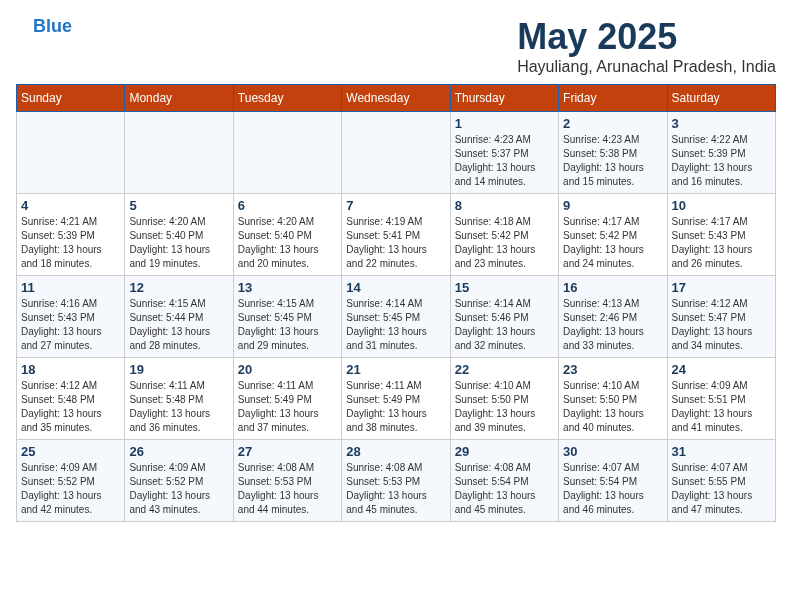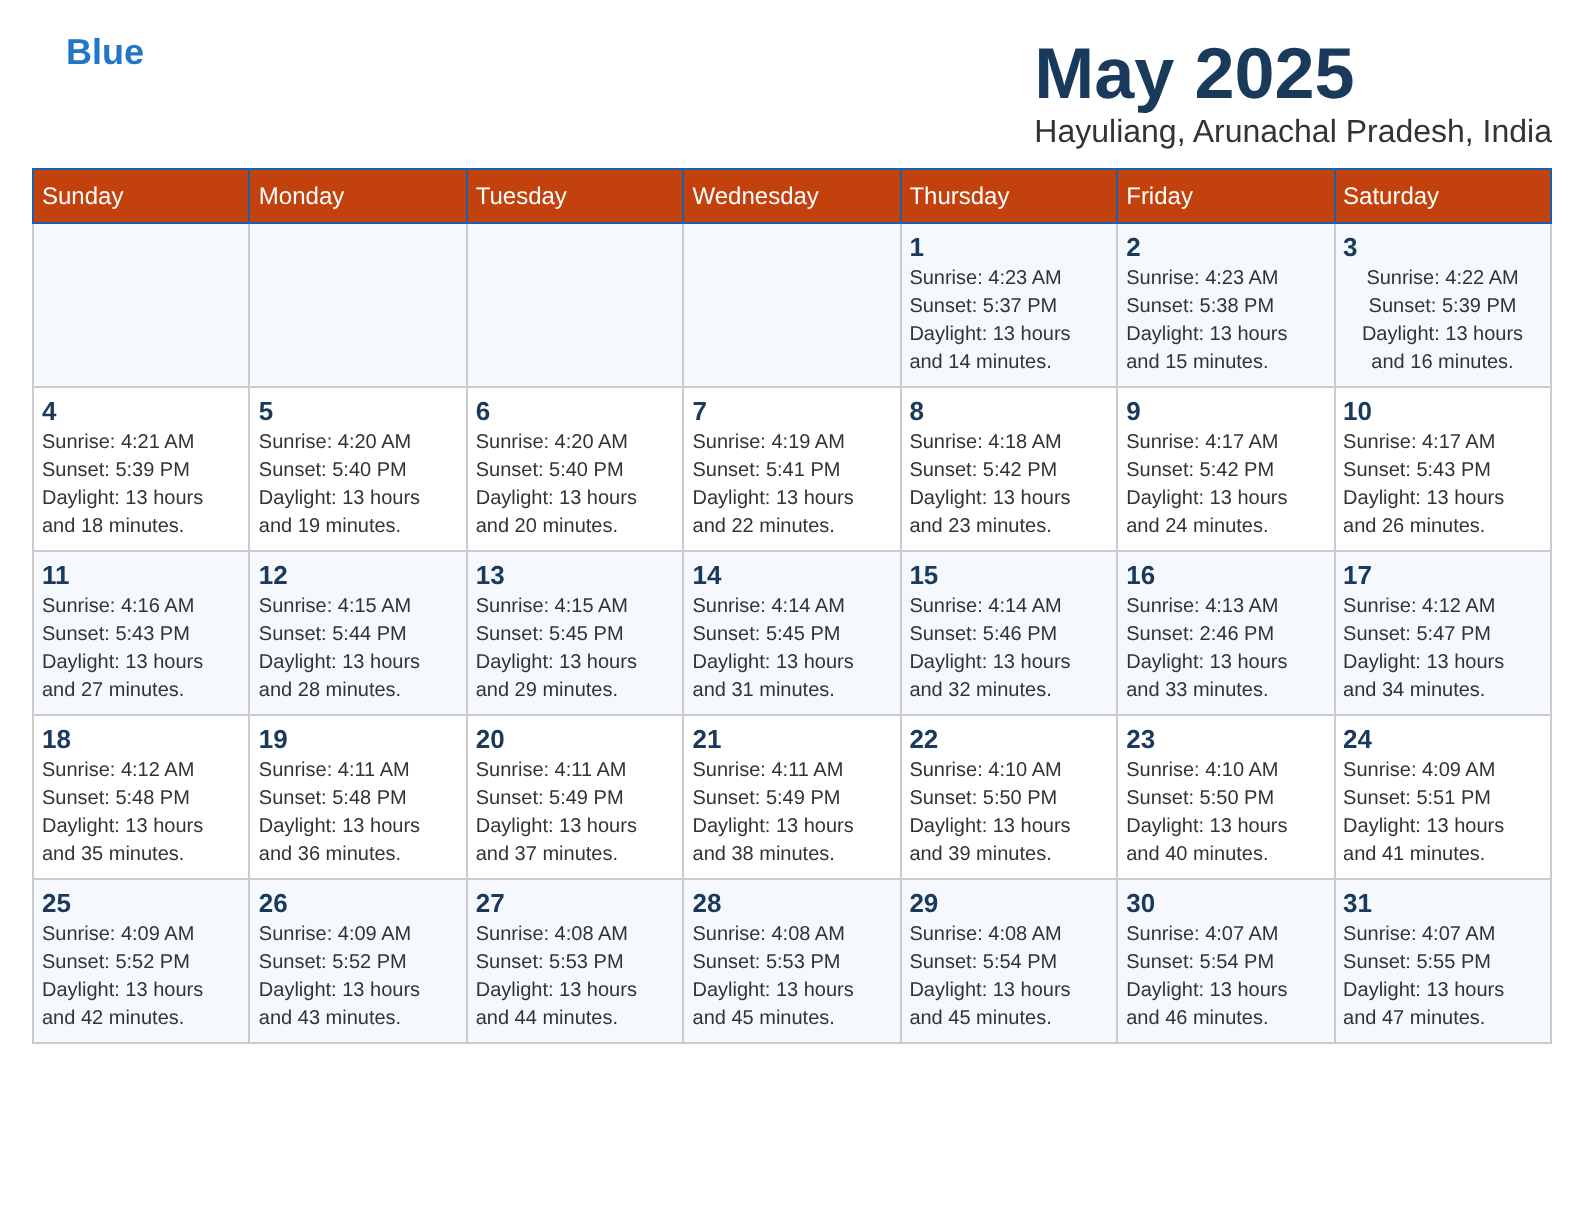--- a/index.html
+++ b/index.html
@@ -117,21 +117,21 @@
         </td>
         <td>
           <div class="day-number">2</div>
           <div class="day-detail" style="white-space: pre-line;">Sunrise: 4:23 AM
 Sunset: 5:38 PM
 Daylight: 13 hours
 and 15 minutes.</div>
         </td>
         <td>
           <div class="day-number">3</div>
-          <div class="day-detail" style="white-space: pre-line; text-align: center;">Sunrise: 4:22 AM
+          <div class="day-detail" style="white-space: pre-line;">Sunrise: 4:22 AM
 Sunset: 5:39 PM
 Daylight: 13 hours
 and 16 minutes.</div>
         </td>
       </tr>
       <tr>
         <td>
           <div class="day-number">4</div>
           <div class="day-detail" style="white-space: pre-line;">Sunrise: 4:21 AM
 Sunset: 5:39 PM

